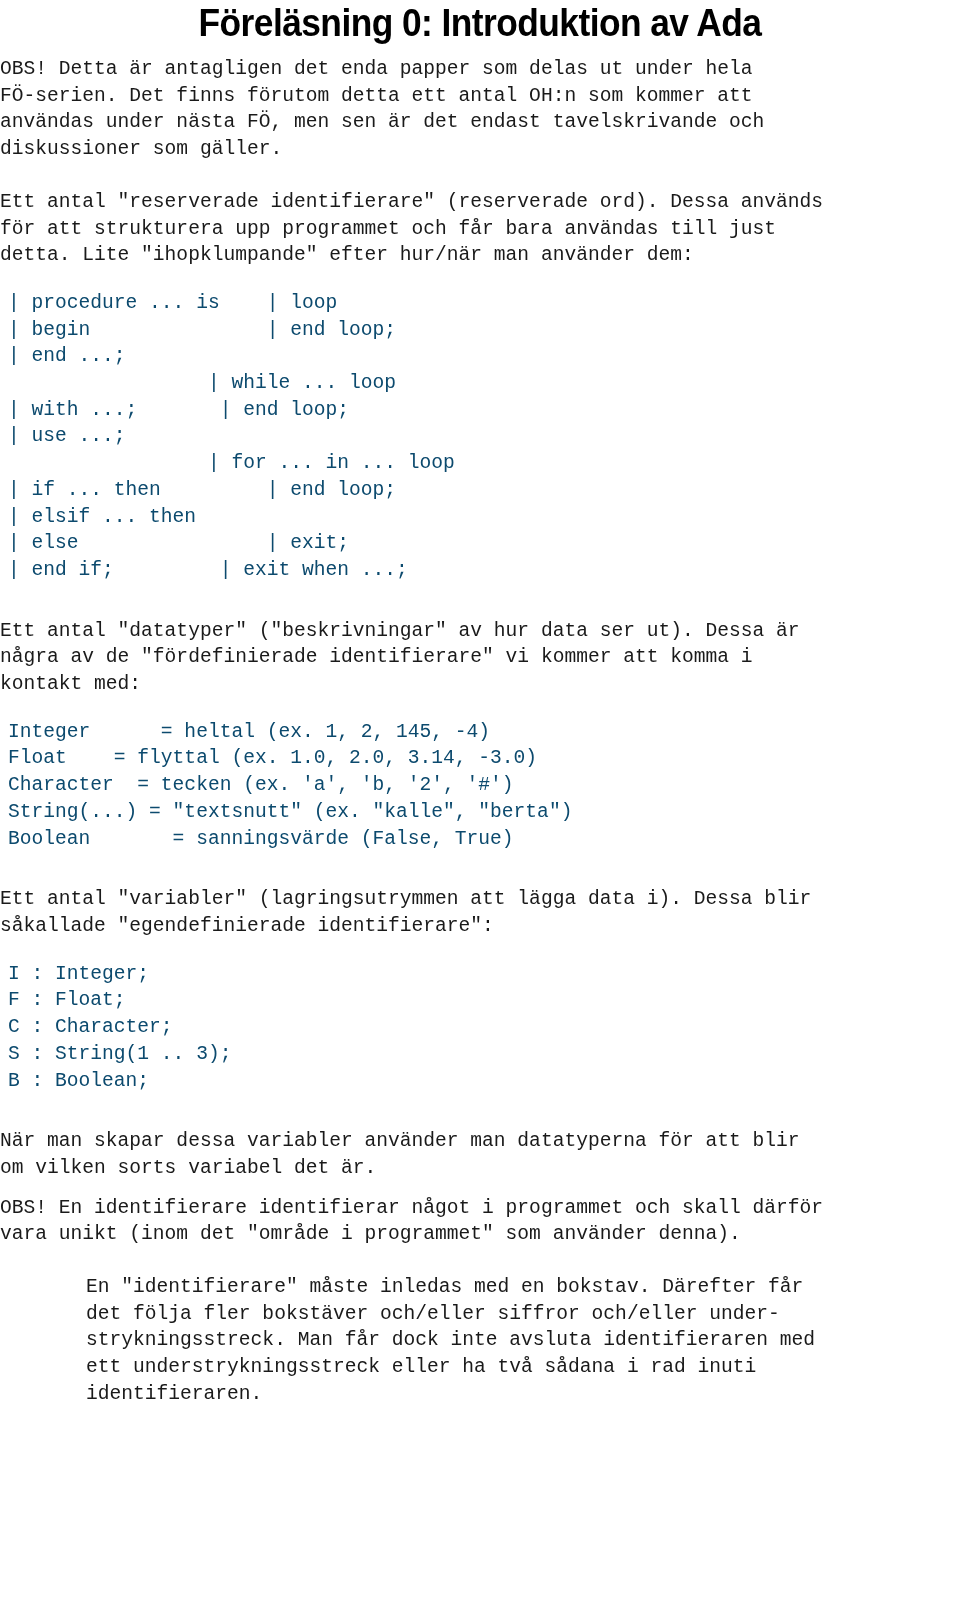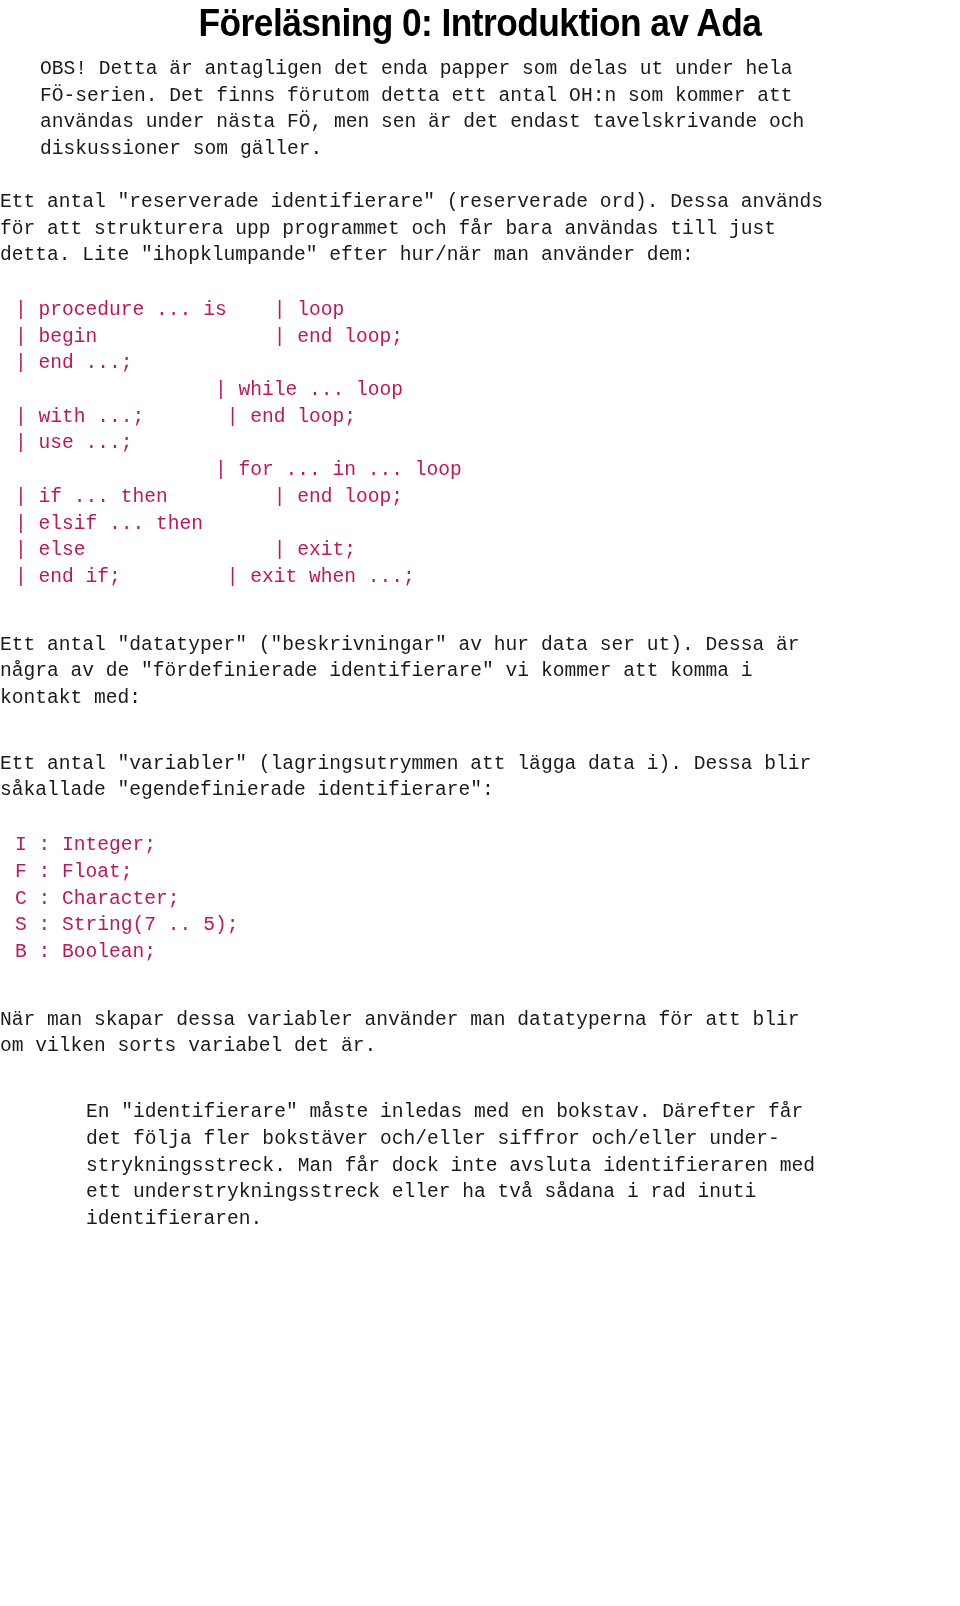--- a/index.html
+++ b/index.html
@@ -49,33 +49,33 @@
     word-spacing: 0px;
   }
   .para.pad-left {
     padding-left: 86px;
   }
   .gap-s { height: 13px; }
   .gap-m { height: 26px; }
 
   
   pre.code {
-    margin: 15px;
+    margin: 8px;
     padding: 0;
     font-family: "Liberation Mono", "DejaVu Sans Mono", monospace;
     font-size: 19.6px;
     line-height: 26.7px;
     white-space: pre;
-    color: #be185d;
+    color: #0c4a6e;
   }
   .block-indent { padding-left: 86px; }
   .block-indent-2 { padding-left: 84px; }
 
   
-  .top-block { padding-top: 2px; padding-left: 40px; }
+  .top-block { padding-top: 2px; }
 </style>
 </head>
 <body>
 
 <div class="page">
 
   <h1 class="doc-title">Föreläsning 0: Introduktion av Ada</h1>
 
   <div class="top-block">
     <p class="para">OBS! Detta är antagligen det enda papper som delas ut under hela
@@ -108,41 +108,48 @@
 | end if;         | exit when ...;</pre>
 
   <div class="gap-m"></div>
 
   <p class="para">Ett antal "datatyper" ("beskrivningar" av hur data ser ut). Dessa är
 några av de "fördefinierade identifierare" vi kommer att komma i
 kontakt med:</p>
 
   <div class="gap-s"></div>
 
+  <pre class="code block-indent-2">Integer      = heltal (ex. 1, 2, 145, -4)
+Float    = flyttal (ex. 1.0, 2.0, 3.14, -3.0)
+Character  = tecken (ex. 'a', 'b, '2', '#')
+String(...) = "textsnutt" (ex. "kalle", "berta")
+Boolean       = sanningsvärde (False, True)</pre>
 
   <div class="gap-m"></div>
 
   <p class="para">Ett antal "variabler" (lagringsutrymmen att lägga data i). Dessa blir
 såkallade "egendefinierade identifierare":</p>
 
   <div class="gap-s"></div>
 
   <pre class="code block-indent-2">I : Integer;
 F : Float;
 C : Character;
-S : String(7 .. 5);
+S : String(1 .. 3);
 B : Boolean;</pre>
 
   <div class="gap-m"></div>
 
   <p class="para">När man skapar dessa variabler använder man datatyperna för att blir
 om vilken sorts variabel det är.</p>
 
   <div class="gap-s"></div>
 
+  <p class="para">OBS! En identifierare identifierar något i programmet och skall därför
+vara unikt (inom det "område i programmet" som använder denna).</p>
 
   <div class="gap-s"></div>
 
 
   <div class="gap-s"></div>
 
   <p class="para pad-left">En "identifierare" måste inledas med en bokstav. Därefter får
 det följa fler bokstäver och/eller siffror och/eller under-
 strykningsstreck. Man får dock inte avsluta identifieraren med
 ett understrykningsstreck eller ha två sådana i rad inuti

